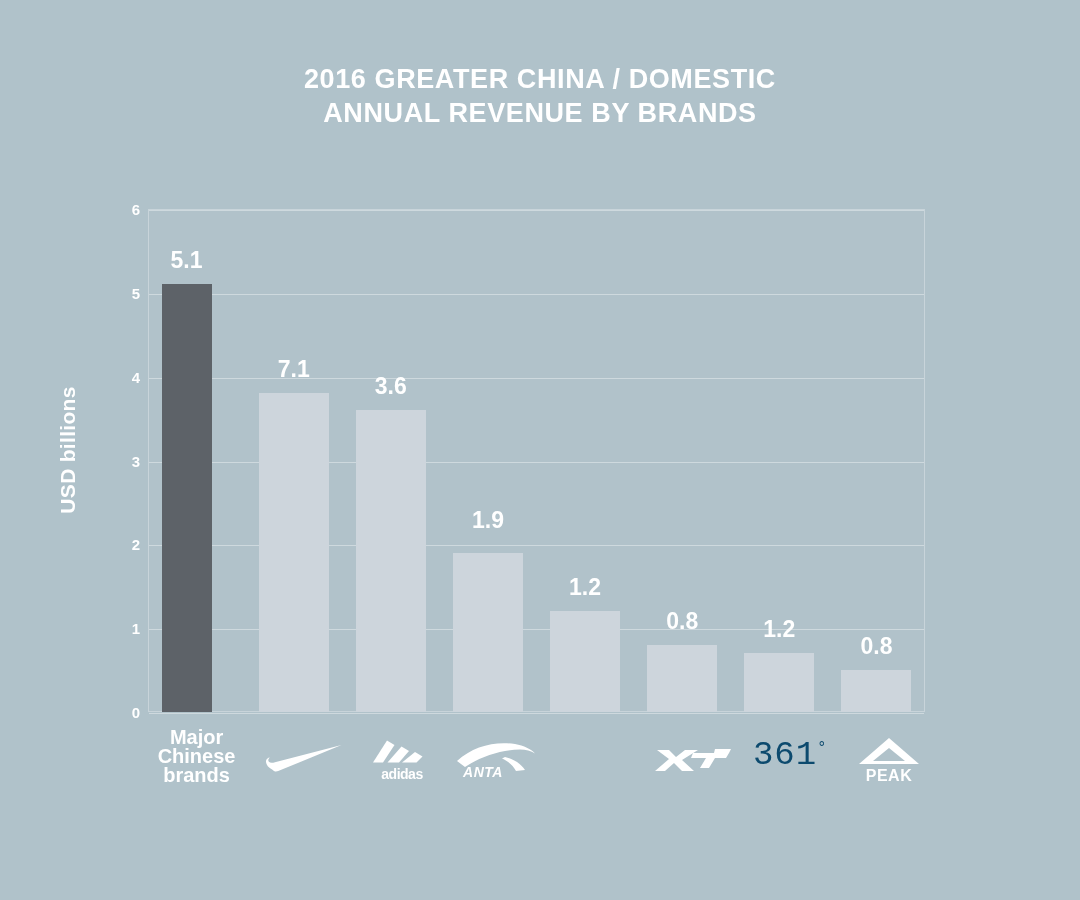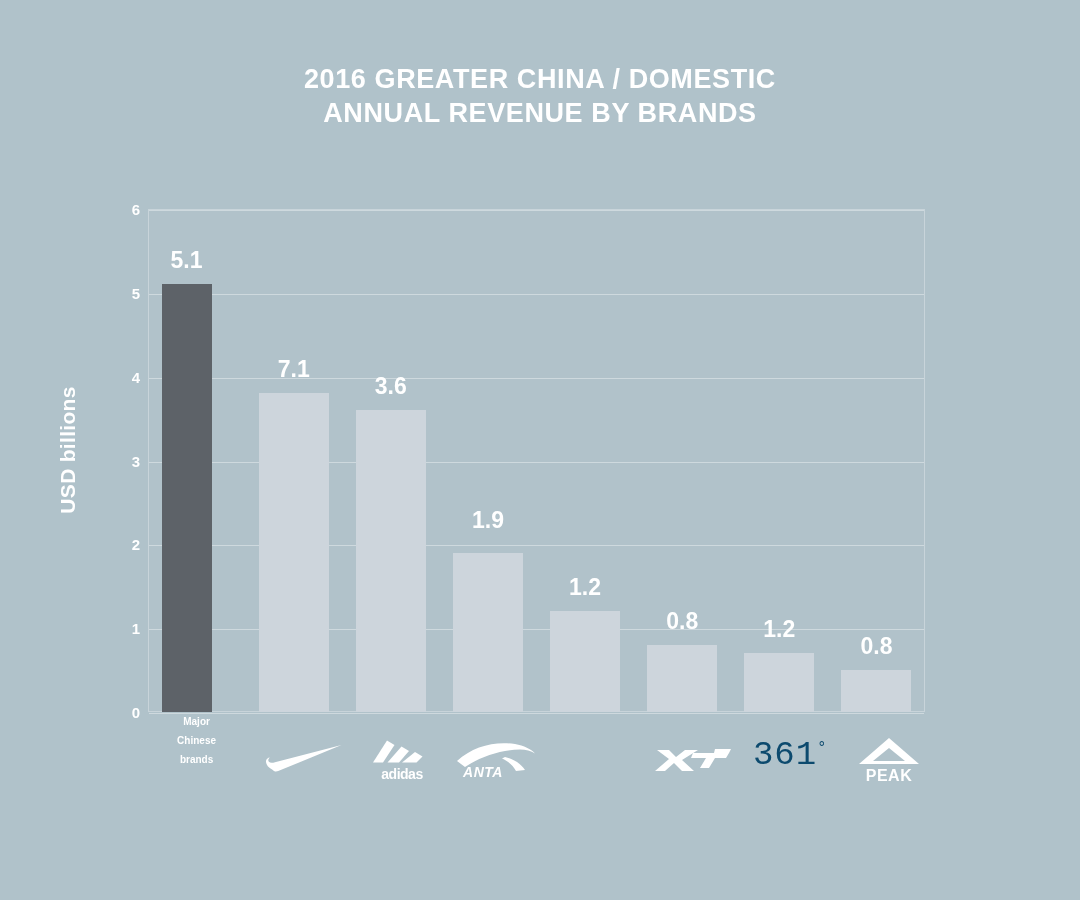--- a/index.html
+++ b/index.html
@@ -138,22 +138,23 @@
   }
   .xlabel-slot {
     position: absolute;
     top: 0;
     height: 110px;
     display: flex;
     align-items: flex-start;
     justify-content: center;
   }
   .xlabel-text {
-    color: #ffffff;
-    font-size: 10px;
+    margin-top: 16px;
+    color: #ffffff;
+    font-size: 20px;
     font-weight: bold;
     line-height: 19px;
     text-align: center;
     white-space: pre-line;
   }
   .brand-logo {
     display: flex;
     align-items: center;
     justify-content: flex-end;
     width: 100%;

